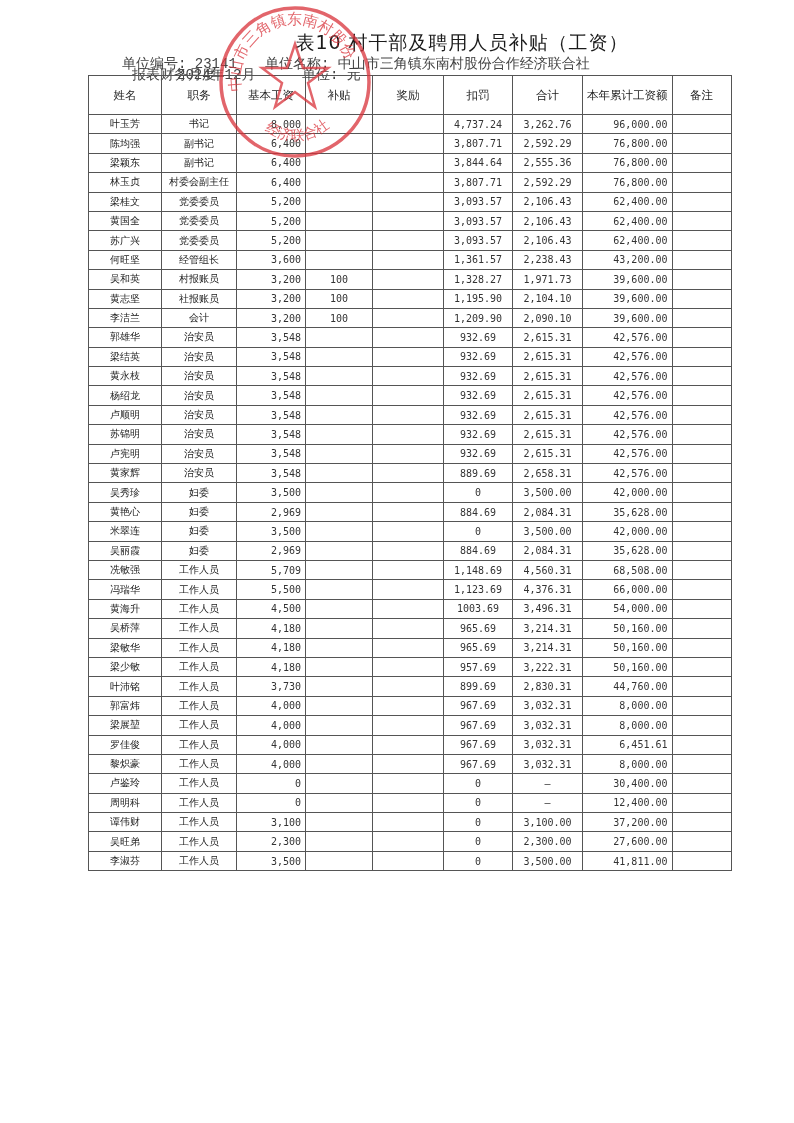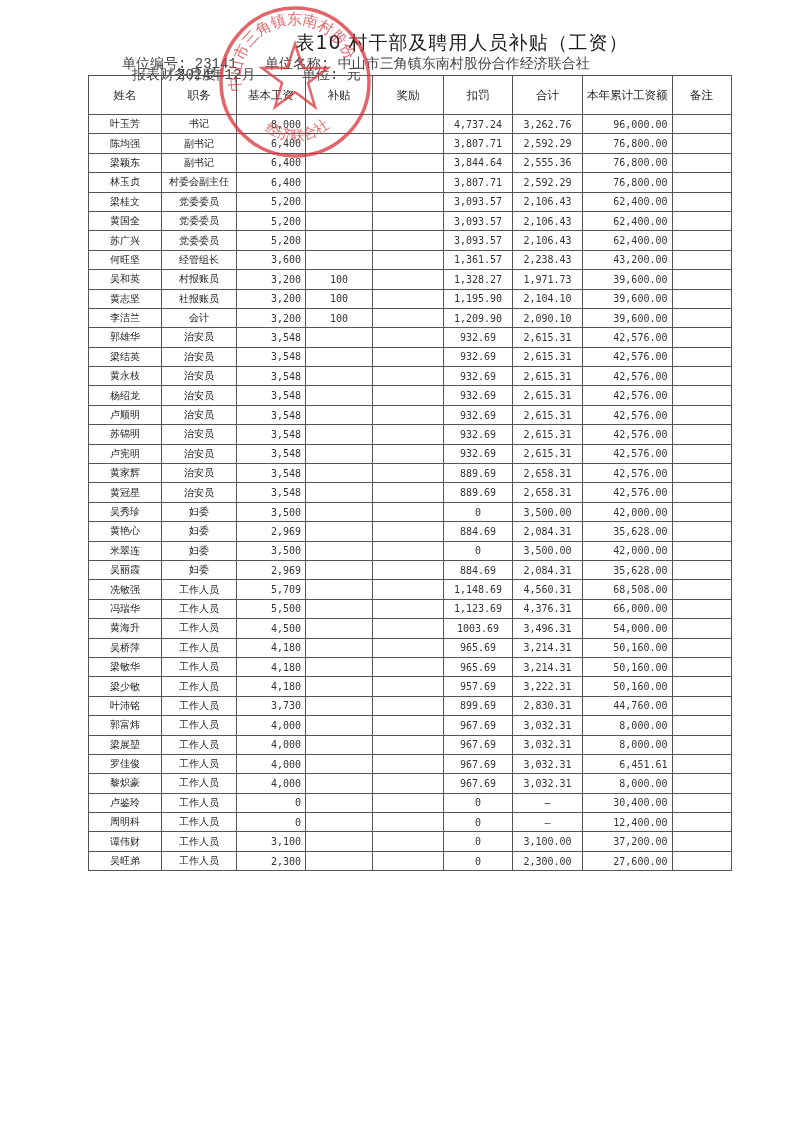--- a/index.html
+++ b/index.html
@@ -258,31 +258,20 @@
         <td class="c">治安员</td>
         <td class="sal num">3,548</td>
         <td class="c num"></td>
         <td class="c num"></td>
         <td class="c num">889.69</td>
         <td class="c num">2,658.31</td>
         <td class="r num">42,576.00</td>
         <td class="c"></td>
       </tr>
       <tr>
-        <td class="c">黄冠星</td>
-        <td class="c">治安员</td>
-        <td class="sal num">3,548</td>
-        <td class="c num"></td>
-        <td class="c num"></td>
-        <td class="c num">889.69</td>
-        <td class="c num">2,658.31</td>
-        <td class="r num">42,576.00</td>
-        <td class="c"></td>
-      </tr>
-      <tr>
         <td class="c">吴秀珍</td>
         <td class="c">妇委</td>
         <td class="sal num">3,500</td>
         <td class="c num"></td>
         <td class="c num"></td>
         <td class="c num">0</td>
         <td class="c num">3,500.00</td>
         <td class="r num">42,000.00</td>
         <td class="c"></td>
       </tr>
@@ -475,20 +464,31 @@
       </tr>
       <tr>
         <td class="c">吴旺弟</td>
         <td class="c">工作人员</td>
         <td class="sal num">2,300</td>
         <td class="c num"></td>
         <td class="c num"></td>
         <td class="c num">0</td>
         <td class="c num">2,300.00</td>
         <td class="r num">27,600.00</td>
+        <td class="c"></td>
+      </tr>
+      <tr>
+        <td class="c">李淑芬</td>
+        <td class="c">工作人员</td>
+        <td class="sal num">3,500</td>
+        <td class="c num"></td>
+        <td class="c num"></td>
+        <td class="c num">0</td>
+        <td class="c num">3,500.00</td>
+        <td class="r num">41,811.00</td>
         <td class="c"></td>
       </tr>
     </tbody>
 </table>
 
 <svg class="stamp" viewBox="0 0 160 160">
   <circle cx="80" cy="80" r="74" fill="none" stroke="#d9323a" stroke-width="3.5"></circle>
   <polygon points="80,42 88,66 113,66 93,81 100,105 80,90 60,105 67,81 47,66 72,66" fill="none" stroke="#d9323a" stroke-width="2.5"></polygon>
   <defs>
       <path id="arc" d="M 28 95 A 55 55 0 1 1 132 95"></path>

